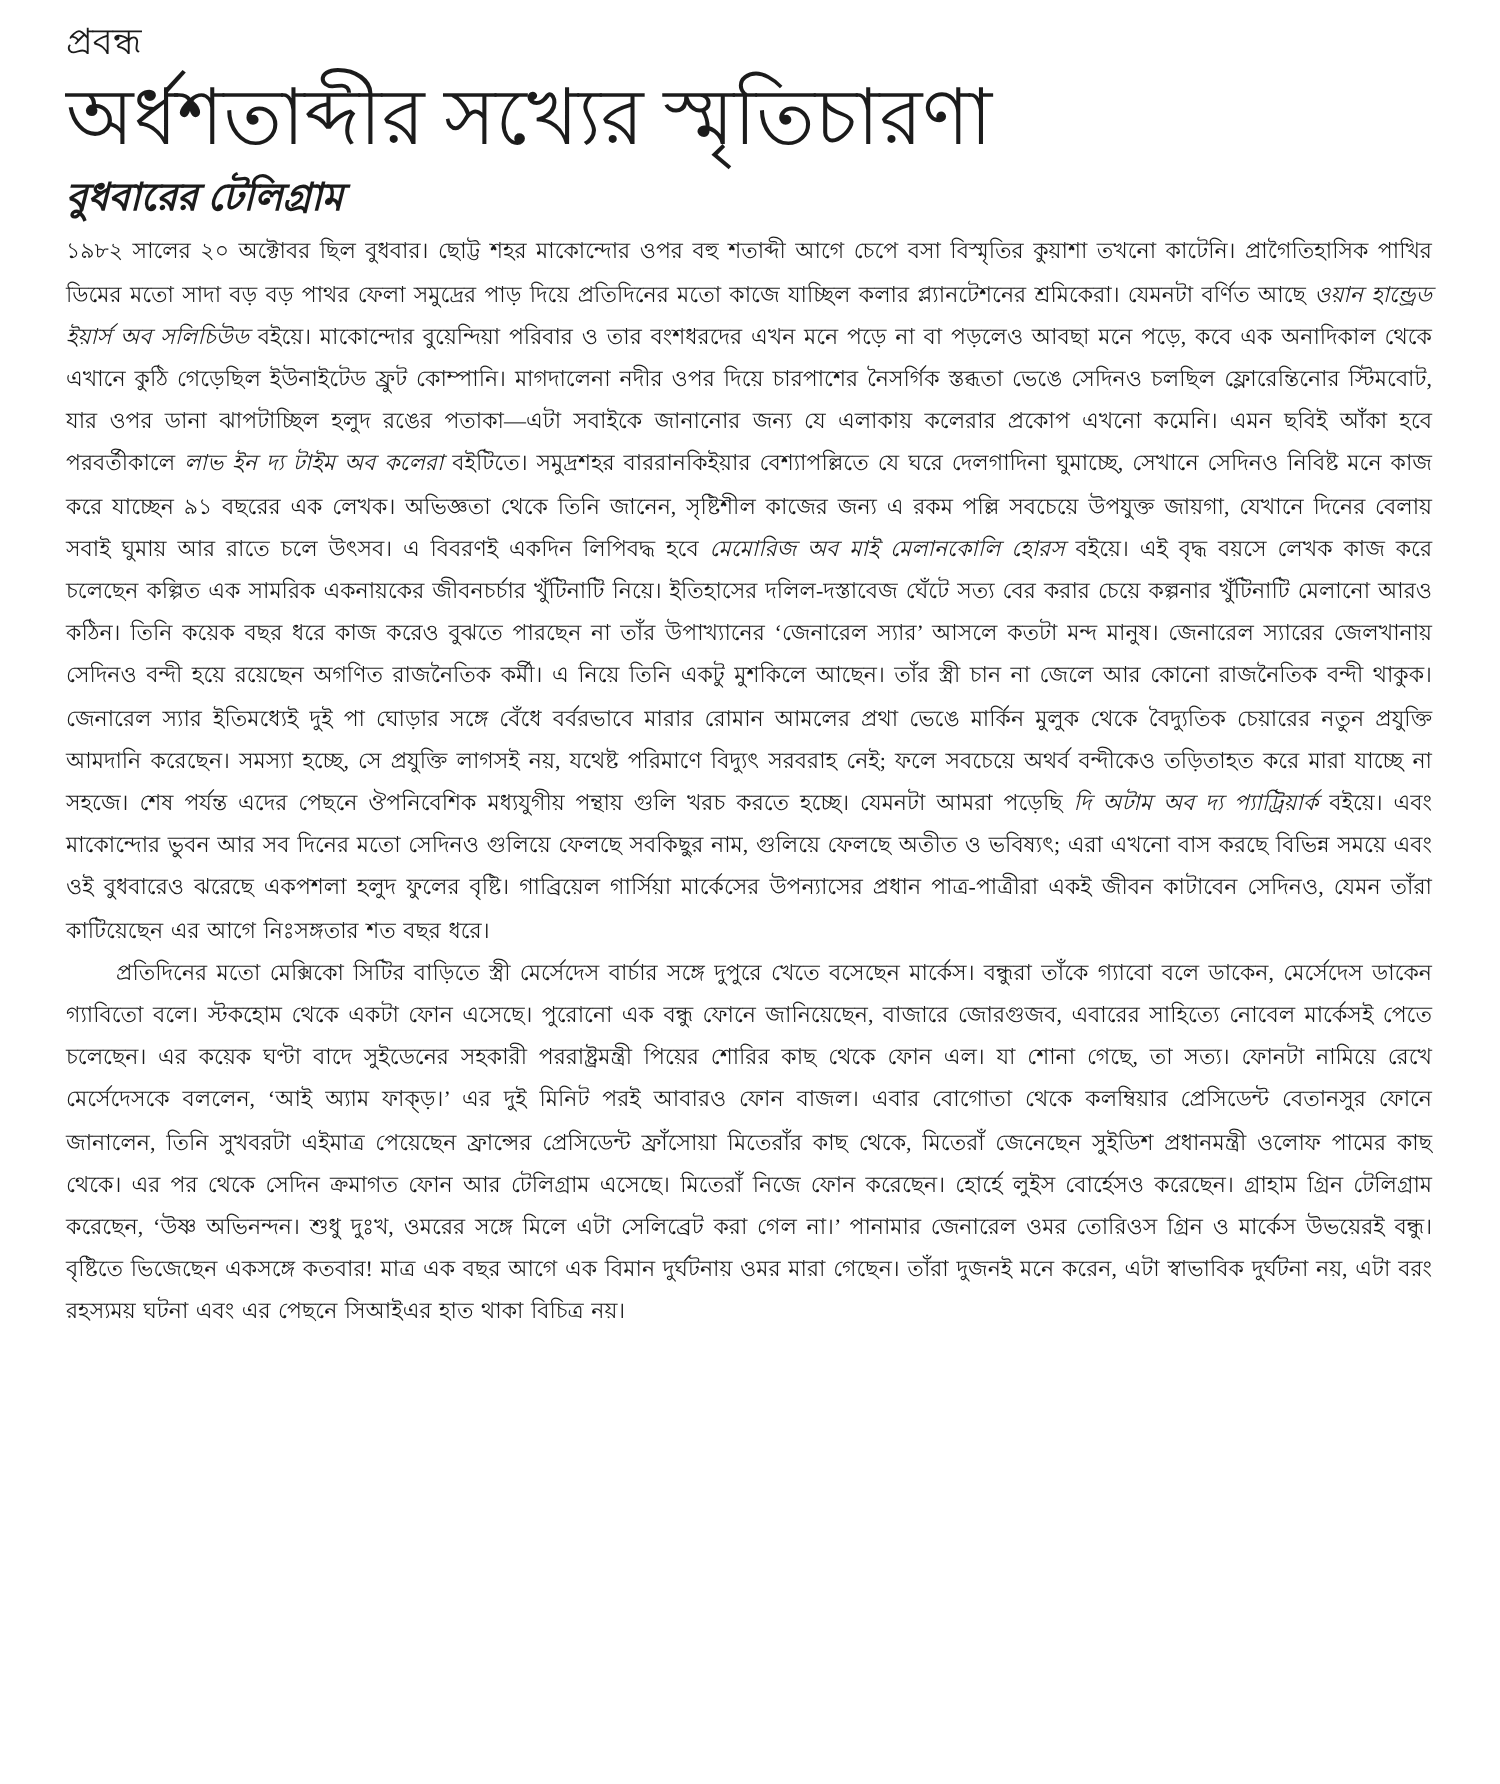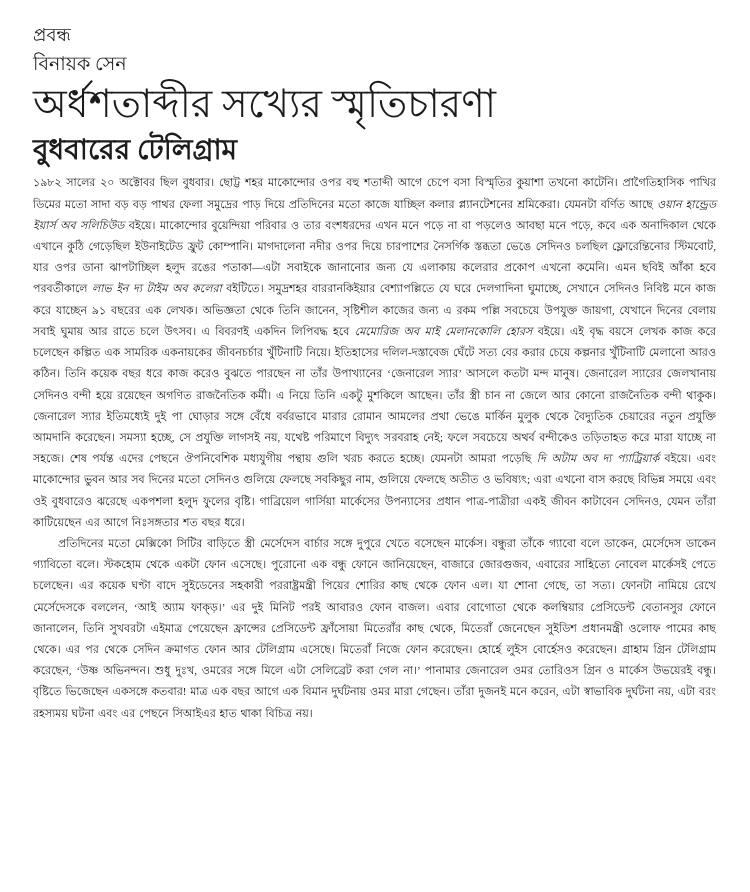--- a/index.html
+++ b/index.html
@@ -12,21 +12,21 @@
     width: 750px;
     height: 892px;
     overflow: hidden;
     color: #1b1b1b;
     font-family: "Liberation Serif", "DejaVu Serif", serif;
   }
   .page {
     box-sizing: border-box;
     width: 750px;
     height: 892px;
-    padding: 22px 34px 0 33px;
+    padding: 8px 34px 0 33px;
     background: #ffffff;
   }
   .kicker {
     font-size: 18px;
     line-height: 1.5;
     margin: 0;
   }
   .author {
     font-size: 19px;
     line-height: 1.6;
@@ -37,24 +37,25 @@
     line-height: 1.45;
     margin: 0;
   }
   .title {
     font-size: 39px;
     font-weight: 400;
     line-height: 1.3;
     margin: 0 0 2px 0;
   }
   .section-heading {
-    font-size: 28px;
+    font-size: 19px;
     font-weight: 700;
     line-height: 1.3;
     margin: 0 0 4px 0;
+    font-style: italic;
   }
   .article-body p.para {
     margin: 0;
     font-size: 11px;
     line-height: 21.2px;
     text-align: justify;
     word-spacing: 1px;
   }
   .article-body p.para.indent {
     text-indent: 25px;
@@ -62,21 +63,20 @@
   .article-body em {
     font-style: italic;
   }
 </style>
 </head>
 <body>
 
 <div class="page">
   <header>
     <p class="kicker">প্রবন্ধ</p>
-    <p class="author">বিনায়ক সেন</p>
     <h1 class="title">অর্ধশতাব্দীর সখ্যের স্মৃতিচারণা</h1>
     <h2 class="section-heading">বুধবারের টেলিগ্রাম</h2>
   </header>
   <main class="article-body">
       <p class="para"><span>১৯৮২ সালের ২০ অক্টোবর ছিল বুধবার। ছোট্ট শহর মাকোন্দোর ওপর বহু শতাব্দী আগে চেপে বসা বিস্মৃতির কুয়াশা তখনো কাটেনি। প্রাগৈতিহাসিক পাখির ডিমের মতো সাদা বড় বড় পাথর ফেলা সমুদ্রের পাড় দিয়ে প্রতিদিনের মতো কাজে যাচ্ছিল কলার প্ল্যানটেশনের শ্রমিকেরা। যেমনটা বর্ণিত আছে </span><em>ওয়ান হান্ড্রেড ইয়ার্স অব সলিচিউড</em><span> বইয়ে। মাকোন্দোর বুয়েন্দিয়া পরিবার ও তার বংশধরদের এখন মনে পড়ে না বা পড়লেও আবছা মনে পড়ে, কবে এক অনাদিকাল থেকে এখানে কুঠি গেড়েছিল ইউনাইটেড ফ্রুট কোম্পানি। মাগদালেনা নদীর ওপর দিয়ে চারপাশের নৈসর্গিক স্তব্ধতা ভেঙে সেদিনও চলছিল ফ্লোরেন্তিনোর স্টিমবোট, যার ওপর ডানা ঝাপটাচ্ছিল হলুদ রঙের পতাকা—এটা সবাইকে জানানোর জন্য যে এলাকায় কলেরার প্রকোপ এখনো কমেনি। এমন ছবিই আঁকা হবে পরবর্তীকালে </span><em>লাভ ইন দ্য টাইম অব কলেরা</em><span> বইটিতে। সমুদ্রশহর বাররানকিইয়ার বেশ্যাপল্লিতে যে ঘরে দেলগাদিনা ঘুমাচ্ছে, সেখানে সেদিনও নিবিষ্ট মনে কাজ করে যাচ্ছেন ৯১ বছরের এক লেখক। অভিজ্ঞতা থেকে তিনি জানেন, সৃষ্টিশীল কাজের জন্য এ রকম পল্লি সবচেয়ে উপযুক্ত জায়গা, যেখানে দিনের বেলায় সবাই ঘুমায় আর রাতে চলে উৎসব। এ বিবরণই একদিন লিপিবদ্ধ হবে </span><em>মেমোরিজ অব মাই মেলানকোলি হোরস</em><span> বইয়ে। এই বৃদ্ধ বয়সে লেখক কাজ করে চলেছেন কল্পিত এক সামরিক একনায়কের জীবনচর্চার খুঁটিনাটি নিয়ে। ইতিহাসের দলিল-দস্তাবেজ ঘেঁটে সত্য বের করার চেয়ে কল্পনার খুঁটিনাটি মেলানো আরও কঠিন। তিনি কয়েক বছর ধরে কাজ করেও বুঝতে পারছেন না তাঁর উপাখ্যানের ‘জেনারেল স্যার’ আসলে কতটা মন্দ মানুষ। জেনারেল স্যারের জেলখানায় সেদিনও বন্দী হয়ে রয়েছেন অগণিত রাজনৈতিক কর্মী। এ নিয়ে তিনি একটু মুশকিলে আছেন। তাঁর স্ত্রী চান না জেলে আর কোনো রাজনৈতিক বন্দী থাকুক। জেনারেল স্যার ইতিমধ্যেই দুই পা ঘোড়ার সঙ্গে বেঁধে বর্বরভাবে মারার রোমান আমলের প্রথা ভেঙে মার্কিন মুলুক থেকে বৈদ্যুতিক চেয়ারের নতুন প্রযুক্তি আমদানি করেছেন। সমস্যা হচ্ছে, সে প্রযুক্তি লাগসই নয়, যথেষ্ট পরিমাণে বিদ্যুৎ সরবরাহ নেই; ফলে সবচেয়ে অথর্ব বন্দীকেও তড়িতাহত করে মারা যাচ্ছে না সহজে। শেষ পর্যন্ত এদের পেছনে ঔপনিবেশিক মধ্যযুগীয় পন্থায় গুলি খরচ করতে হচ্ছে। যেমনটা আমরা পড়েছি </span><em>দি অটাম অব দ্য প্যাট্রিয়ার্ক</em><span> বইয়ে। এবং মাকোন্দোর ভুবন আর সব দিনের মতো সেদিনও গুলিয়ে ফেলছে সবকিছুর নাম, গুলিয়ে ফেলছে অতীত ও ভবিষ্যৎ; এরা এখনো বাস করছে বিভিন্ন সময়ে এবং ওই বুধবারেও ঝরেছে একপশলা হলুদ ফুলের বৃষ্টি। গাব্রিয়েল গার্সিয়া মার্কেসের উপন্যাসের প্রধান পাত্র-পাত্রীরা একই জীবন কাটাবেন সেদিনও, যেমন তাঁরা কাটিয়েছেন এর আগে নিঃসঙ্গতার শত বছর ধরে।</span></p>
       <p class="para indent"><span>প্রতিদিনের মতো মেক্সিকো সিটির বাড়িতে স্ত্রী মের্সেদেস বার্চার সঙ্গে দুপুরে খেতে বসেছেন মার্কেস। বন্ধুরা তাঁকে গ্যাবো বলে ডাকেন, মের্সেদেস ডাকেন গ্যাবিতো বলে। স্টকহোম থেকে একটা ফোন এসেছে। পুরোনো এক বন্ধু ফোনে জানিয়েছেন, বাজারে জোরগুজব, এবারের সাহিত্যে নোবেল মার্কেসই পেতে চলেছেন। এর কয়েক ঘণ্টা বাদে সুইডেনের সহকারী পররাষ্ট্রমন্ত্রী পিয়ের শোরির কাছ থেকে ফোন এল। যা শোনা গেছে, তা সত্য। ফোনটা নামিয়ে রেখে মের্সেদেসকে বললেন, ‘আই অ্যাম ফাক্‌ড়।’ এর দুই মিনিট পরই আবারও ফোন বাজল। এবার বোগোতা থেকে কলম্বিয়ার প্রেসিডেন্ট বেতানসুর ফোনে জানালেন, তিনি সুখবরটা এইমাত্র পেয়েছেন ফ্রান্সের প্রেসিডেন্ট ফ্রাঁসোয়া মিতেরাঁর কাছ থেকে, মিতেরাঁ জেনেছেন সুইডিশ প্রধানমন্ত্রী ওলোফ পামের কাছ থেকে। এর পর থেকে সেদিন ক্রমাগত ফোন আর টেলিগ্রাম এসেছে। মিতেরাঁ নিজে ফোন করেছেন। হোর্হে লুইস বোর্হেসও করেছেন। গ্রাহাম গ্রিন টেলিগ্রাম করেছেন, ‘উষ্ণ অভিনন্দন। শুধু দুঃখ, ওমরের সঙ্গে মিলে এটা সেলিব্রেট করা গেল না।’ পানামার জেনারেল ওমর তোরিওস গ্রিন ও মার্কেস উভয়েরই বন্ধু। বৃষ্টিতে ভিজেছেন একসঙ্গে কতবার! মাত্র এক বছর আগে এক বিমান দুর্ঘটনায় ওমর মারা গেছেন। তাঁরা দুজনই মনে করেন, এটা স্বাভাবিক দুর্ঘটনা নয়, এটা বরং রহস্যময় ঘটনা এবং এর পেছনে সিআইএর হাত থাকা বিচিত্র নয়।</span></p>
     </main>
 </div>
 
 </body></html>

